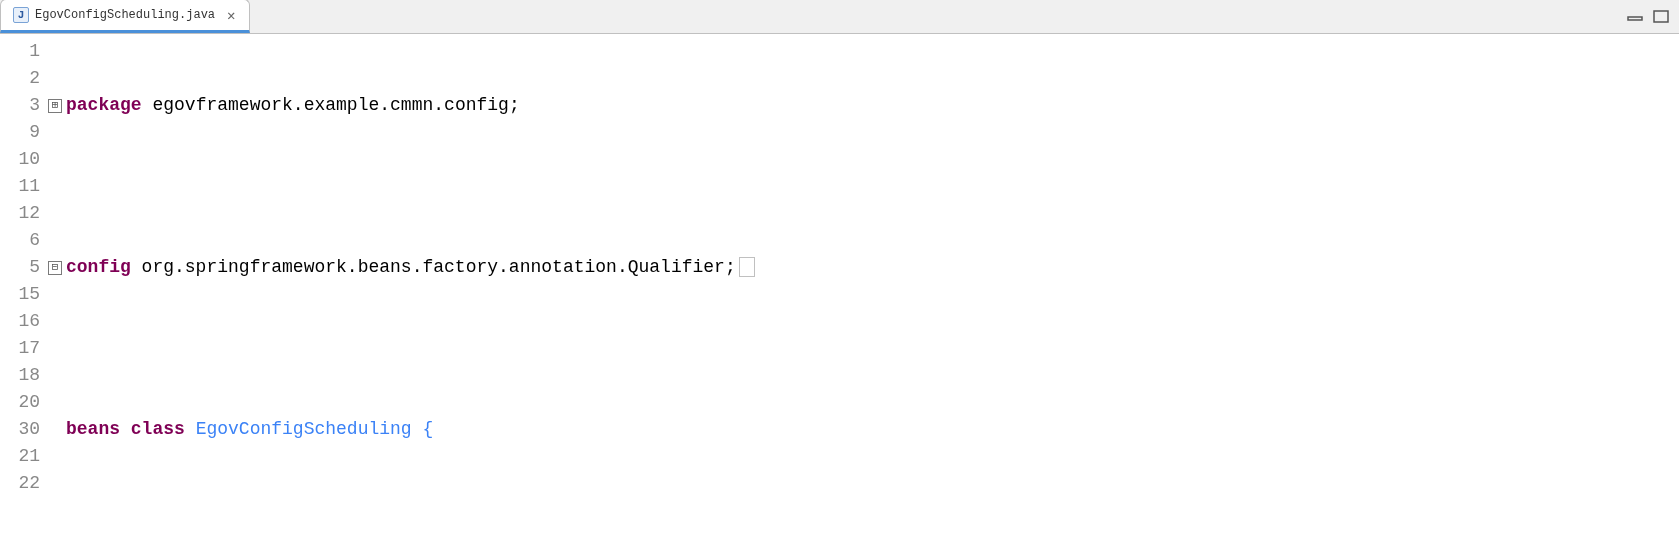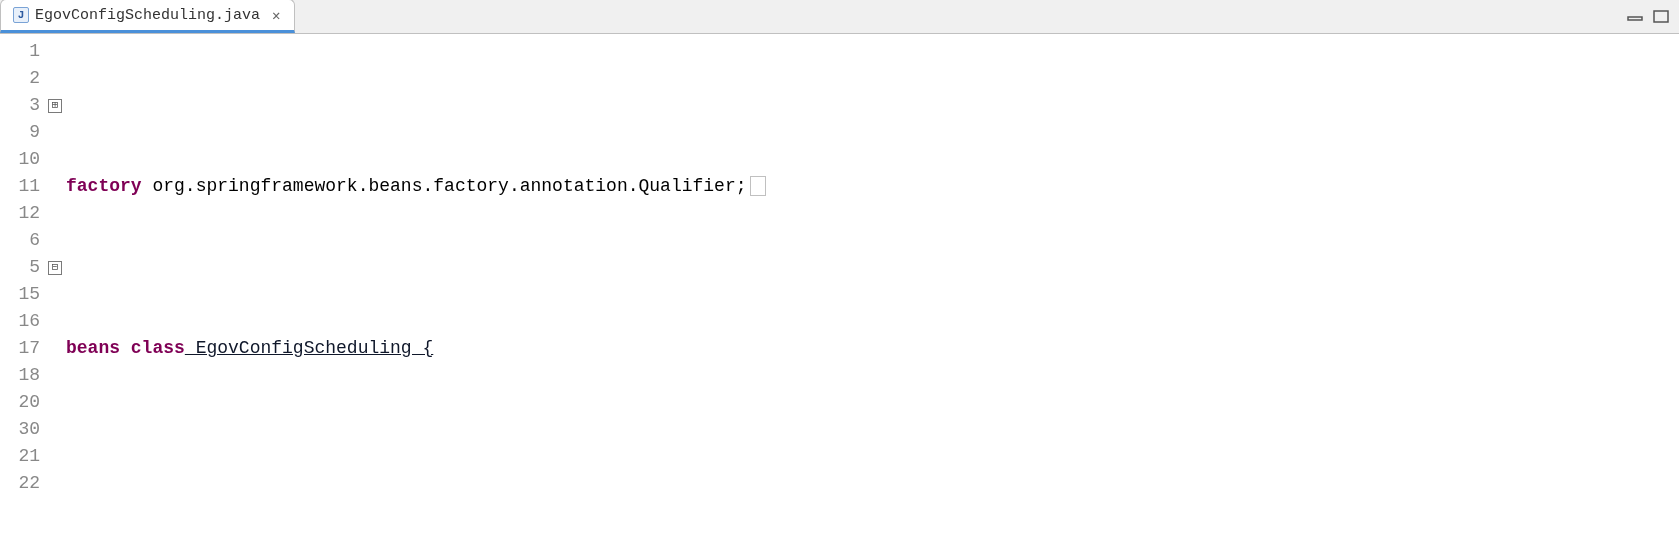--- a/index.html
+++ b/index.html
@@ -45,21 +45,21 @@
       align-items: center;
       justify-content: center;
       font-weight: bold;
       font-size: 11px;
       color: #2c5aa0;
       border: 1px solid #7aa3d6;
       border-radius: 2px;
       background: #e8f0fa;
     }
     .tab-label {
-      font-size: 15px;
+      font-size: 12px;
       color: #333;
     }
     .tab-close {
       font-size: 14px;
       color: #666;
       margin-left: 4px;
       padding: 0 2px;
     }
     .toolbar-right {
       display: flex;
@@ -118,21 +118,21 @@
       font-size: 18px;
       line-height: 27px;
       white-space: pre;
     }
     .code-line {
       height: 27px;
     }
     .kw { color: #7f0055; font-weight: bold; }
     .pkg { color: #000000; }
     .anno { color: #646464; }
-    .type { color: #0f172a; text-decoration: underline; }
+    .type { color: #3b82f6; }
     .collapsed-box {
       display: inline-block;
       border: 1px solid #c0c0c0;
       padding: 0 4px;
       margin-left: 3px;
       height: 20px;
       line-height: 18px;
       vertical-align: middle;
       font-size: 10px;
       color: #999;
@@ -177,22 +177,23 @@
     <div class="line-number">15</div>
     <div class="line-number">16</div>
     <div class="line-number">17</div>
     <div class="line-number">18</div>
     <div class="line-number">20</div>
     <div class="line-number">30</div>
     <div class="line-number">21</div>
     <div class="line-number">22</div>
   </div>
   <div class="code-area">
+    <div class="code-line"><span class="kw">package</span><span class="pkg"> egovframework.example.cmmn.config;</span></div>
     <div class="code-line"></div>
-    <div class="code-line"><span class="kw">factory</span><span class="pkg"> org.springframework.beans.factory.annotation.Qualifier;</span><span class="collapsed-box">&nbsp;</span></div>
+    <div class="code-line"><span class="kw">config</span><span class="pkg"> org.springframework.beans.factory.annotation.Qualifier;</span><span class="collapsed-box">&nbsp;</span></div>
     <div class="code-line"></div>
     <div class="code-line"><span class="kw">beans</span><span class="kw"> class</span><span class="type"> EgovConfigScheduling {</span></div>
     
     
     
     
     
     
     
     

